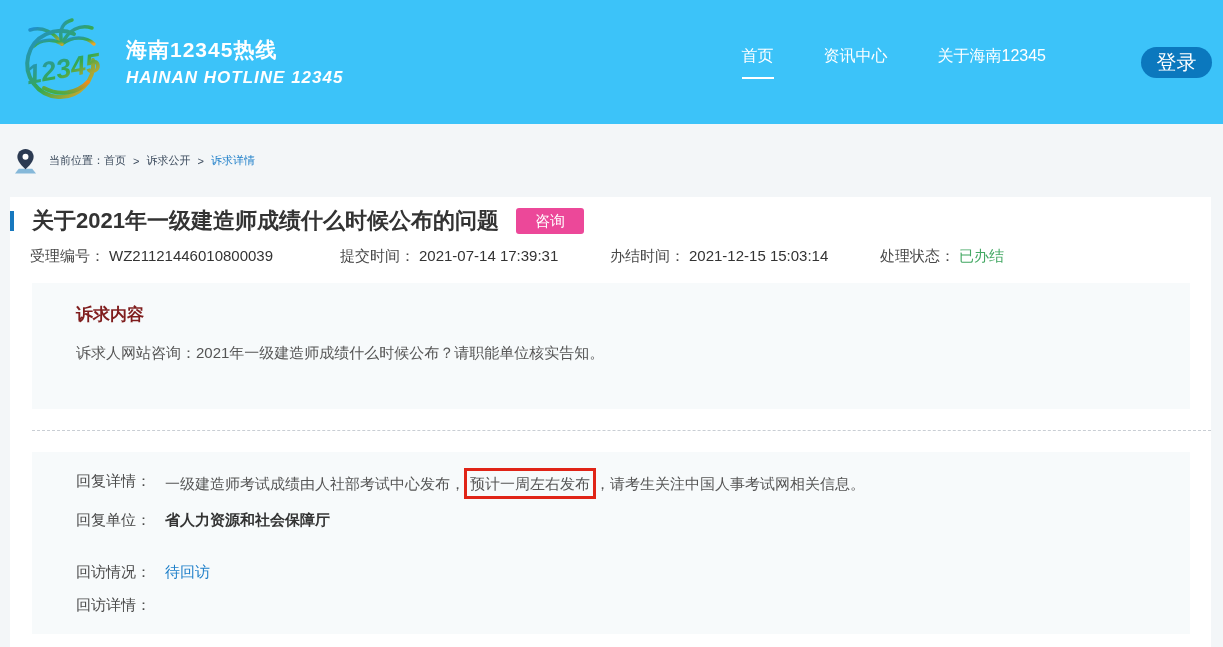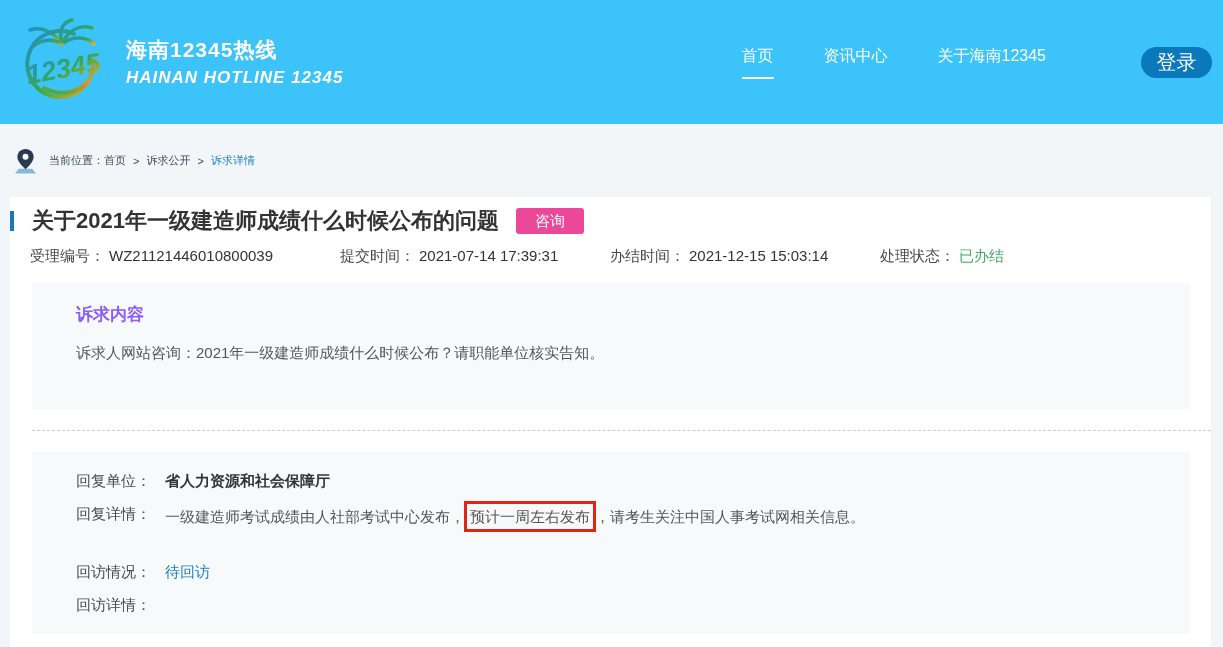--- a/index.html
+++ b/index.html
@@ -54,21 +54,21 @@
   .meta-row { display:flex; margin-top:12px; padding-left:20px; font-size:15px; height:20px; align-items:flex-end; }
   .meta-item { white-space:nowrap; }
   .meta-item:nth-child(1){ width:310px; }
   .meta-item:nth-child(2){ width:270px; }
   .meta-item:nth-child(3){ width:270px; }
   .meta-label { color:#4a4a4a; }
   .meta-value { color:#333; margin-left:4px; }
   .meta-value.status-done { color:#43a863; }
   .light-box { background:#f7fafb; margin-left:22px; margin-right:21px; }
   .content-box { margin-top:17px; padding:20px 40px 46px 44px; }
-  .section-heading { font-size:17px; font-weight:bold; color:#8b5cf6; }
+  .section-heading { font-size:17px; font-weight:bold; color:#7f1d1d; }
   .section-body { margin-top:16px; font-size:15px; color:#555; line-height:21px; }
   .dashed-divider {
     margin:21px 0 0 22px; border-top:1px dashed #c9ced4; height:0;
   }
   .reply-box { margin-top:21px; padding:18px 40px 19px 44px; }
   .reply-row { display:flex; font-size:15px; line-height:21px; }
   .reply-row + .reply-row { margin-top:12px; }
   .reply-row.gap-top { margin-top:31px; }
   .reply-label { color:#4a4a4a; flex-shrink:0; margin-right:14px; white-space:nowrap; }
   .reply-value { color:#333; font-weight:bold; }
@@ -155,26 +155,26 @@
 
   <div class="light-box content-box">
     <div class="section-heading">诉求内容</div>
     <div class="section-body">诉求人网站咨询：2021年一级建造师成绩什么时候公布？请职能单位核实告知。</div>
   </div>
 
   <div class="dashed-divider"></div>
 
   <div class="light-box reply-box">
     <div class="reply-row">
+      <span class="reply-label">回复详情：</span>
+      <span class="reply-detail"><span>一级建造师考试成绩由人社部考试中心发布，</span><span class="red-annotation">预计一周左右发布</span><span>，请考生关注中国人事考试网相关信息。</span></span>
+    </div>
+    <div class="reply-row">
       <span class="reply-label">回复单位：</span>
       <span class="reply-value">省人力资源和社会保障厅</span>
-    </div>
-    <div class="reply-row">
-      <span class="reply-label">回复详情：</span>
-      <span class="reply-detail"><span>一级建造师考试成绩由人社部考试中心发布，</span><span class="red-annotation">预计一周左右发布</span><span>，请考生关注中国人事考试网相关信息。</span></span>
     </div>
     <div class="reply-row gap-top">
       <span class="reply-label">回访情况：</span>
       <span class="reply-link">待回访</span>
     </div>
     <div class="reply-row">
       <span class="reply-label">回访详情：</span>
       <span class="reply-detail"></span>
     </div>
   </div>

